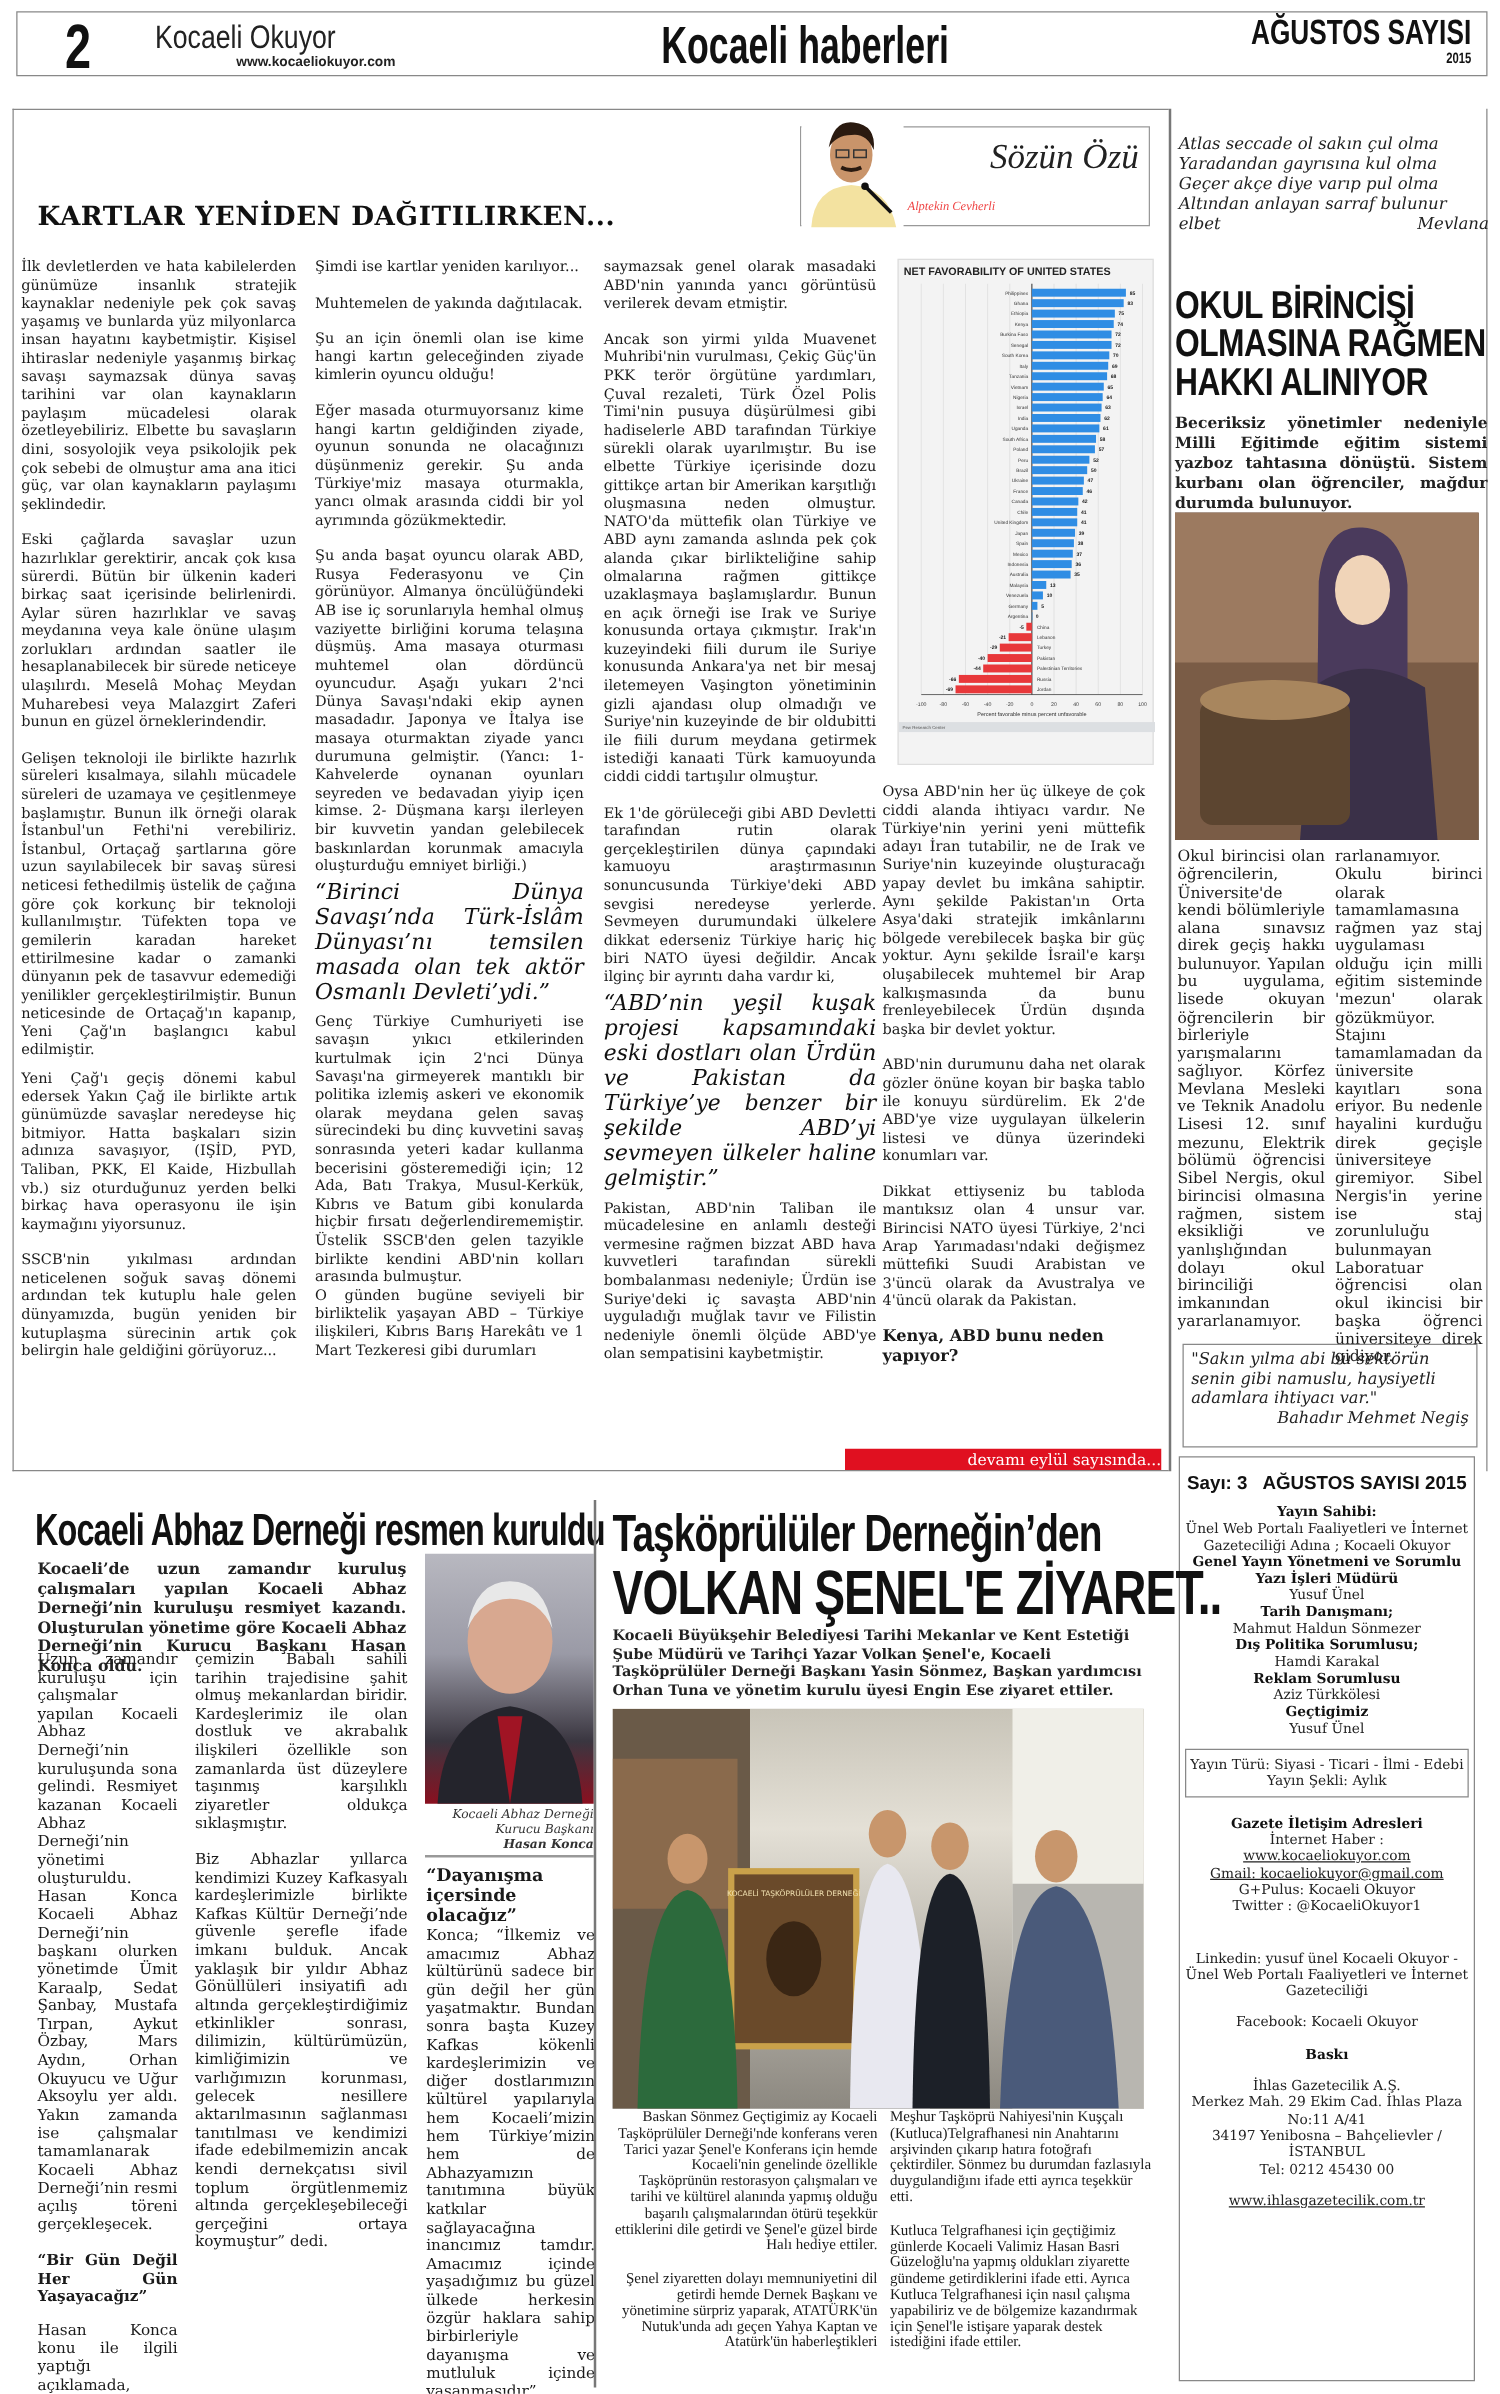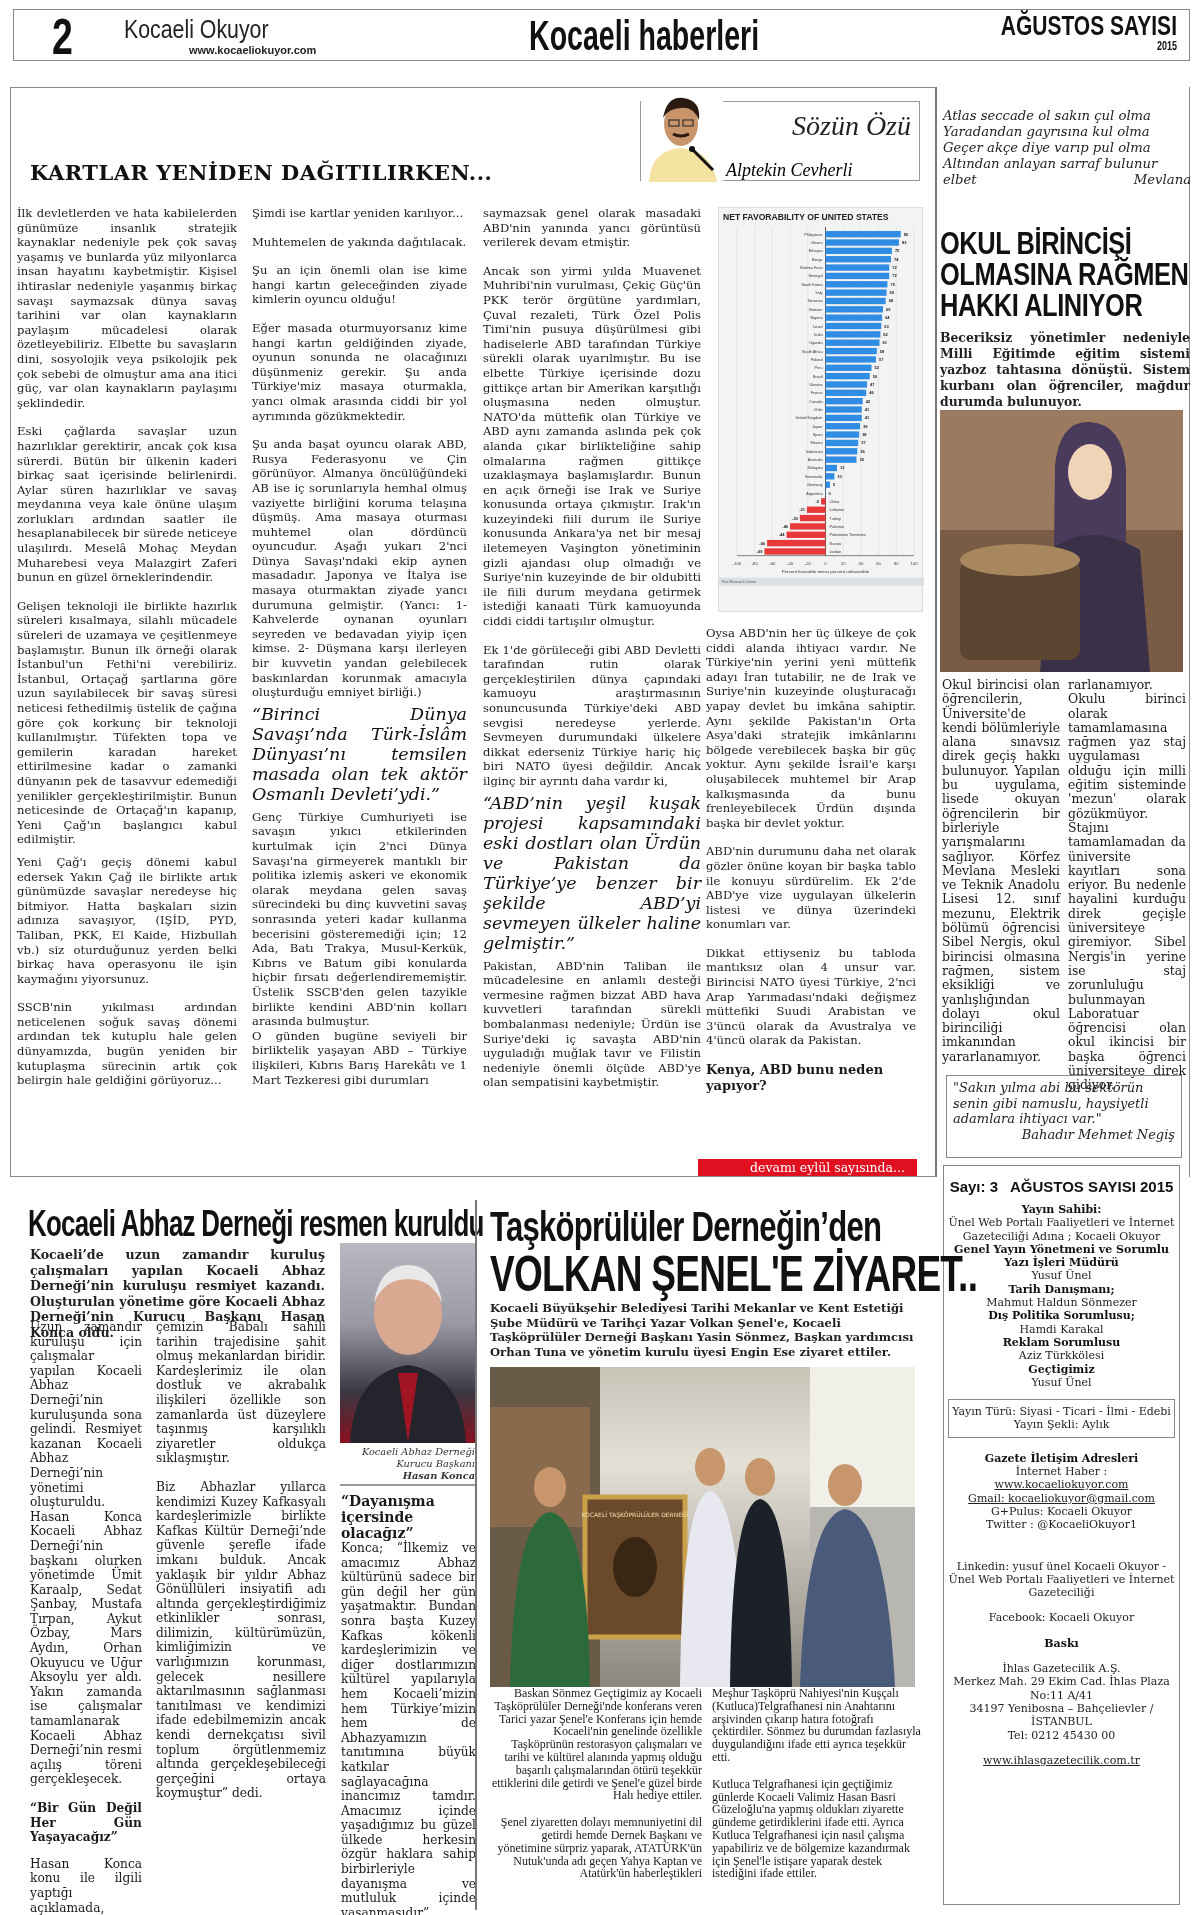--- a/index.html
+++ b/index.html
@@ -13,21 +13,21 @@
 .issue{right:12px;top:2px;text-align:right;font-family:"Liberation Sans",sans-serif;font-weight:900;font-size:28px;transform:scaleX(.75);transform-origin:right top;color:#111;line-height:28px}
 .issue small{display:block;font-size:12px;line-height:12px}
 .mainbox{left:10px;top:87px;width:925px;height:1090px;border:1.5px solid #888;border-right:none}
 .rightbox{left:935px;top:87px;width:255px;height:1090px;border-left:2px solid #777;border-right:1.5px solid #888}
 .col{font-size:11.6px;line-height:14.6px;text-align:justify;color:#1a1a1a}
 .col p{margin-bottom:14px}
 .pq{font-style:italic;font-size:17.5px;line-height:20px;text-align:justify;color:#111;margin:4px 0 6px}
 h1.kart{left:30px;top:160px;font-size:21px;font-weight:bold;letter-spacing:.5px;color:#111;font-family:"DejaVu Serif",serif}
 .sozbox{left:640px;top:101px;width:280px;height:80px;border:1px solid #999;background:#fff}
 .soz-title{right:8px;top:8px;font-size:28px;font-style:italic;font-family:Liberation Serif, serif;color:#222}
-.soz-name{left:85px;top:58px;font-size:18px;font-style:italic;color:#000000;font-family:"Liberation Serif",serif}
+.soz-name{left:85px;top:58px;font-size:10px;font-style:italic;color:#ef4444;font-family:"Liberation Serif",serif}
 .avatar{left:0;top:-12px;width:82px;height:92px}
 .poem{left:943px;top:108px;width:248px;font-style:italic;font-size:13.2px;line-height:16px;color:#222}
 .chart-wrap{left:718px;top:207px;width:205px;height:405px;background:#f3f3f3;border:1px solid #ddd}
 .okul-h{left:940px;top:228px;width:250px;font-family:"Liberation Sans",sans-serif;font-weight:900;font-size:31px;line-height:31px;transform:scaleX(.82);transform-origin:left top;width:305px;color:#111;letter-spacing:-.5px}
 .okul-lead{left:940px;top:330px;width:250px;font-weight:bold;font-size:12.4px;line-height:16px;text-align:justify}
 .okul-photo{left:940px;top:410px;width:243px;height:262px;background:linear-gradient(160deg,#6a4e3c 0%,#8a6a52 30%,#caa684 55%,#5a4332 100%);overflow:hidden}
 .quote-box{left:946px;top:1075px;width:236px;height:83px;border:1px solid #888;font-style:italic;font-size:13px;line-height:15.5px;padding:4px 6px;text-align:center}
 .masthead{left:943px;top:1165px;width:237px;height:740px;border:1px solid #888}
 .ad-title{font-family:"Liberation Sans",sans-serif;font-weight:bold;font-size:37px;transform:scaleX(.75);transform-origin:left top;white-space:nowrap;color:#111;letter-spacing:-1px}
 .caption{font-style:italic;font-size:9.8px;line-height:12px;text-align:right;color:#333}
@@ -256,21 +256,21 @@
       <text x="3" y="375.15" font-size="3.5" fill="#555" font-family="Liberation Sans, sans-serif">Pew Research Center</text>
     </svg>
 </div>
 
 <div class="abs col" style="left:706px;top:626px;width:210px">
   <p>Oysa ABD'nin her üç ülkeye de çok ciddi alanda ihtiyacı vardır. Ne Türkiye'nin yerini yeni müttefik adayı İran tutabilir, ne de Irak ve Suriye'nin kuzeyinde oluşturacağı yapay devlet bu imkâna sahiptir. Aynı şekilde Pakistan'ın Orta Asya'daki stratejik imkânlarını bölgede verebilecek başka bir güç yoktur. Aynı şekilde İsrail'e karşı oluşabilecek muhtemel bir Arap kalkışmasında da bunu frenleyebilecek Ürdün dışında başka bir devlet yoktur.</p>
   <p>ABD'nin durumunu daha net olarak gözler önüne koyan bir başka tablo ile konuyu sürdürelim. Ek 2'de ABD'ye vize uygulayan ülkelerin listesi ve dünya üzerindeki konumları var.</p>
   <p>Dikkat ettiyseniz bu tabloda mantıksız olan 4 unsur var. Birincisi NATO üyesi Türkiye, 2'nci Arap Yarımadası'ndaki değişmez müttefiki Suudi Arabistan ve 3'üncü olarak da Avustralya ve 4'üncü olarak da Pakistan.</p>
   <p style="font-weight:bold;font-size:13px;line-height:16px;text-align:left">Kenya, ABD bunu neden yapıyor?</p>
 </div>
-<div class="abs red-bar" style="left:698px;top:1159px;width:219px;height:17px;font-size:12.5px;line-height:17px;text-align:right;padding-right:12px">devamı eylül sayısında...</div>
+<div class="abs red-bar" style="left:676px;top:1159px;width:253px;height:17px;font-size:12.5px;line-height:17px;text-align:right;padding-right:0">devamı eylül sayısında...</div>
 
 <div class="abs okul-h">
   <div>OKUL BİRİNCİŞİ</div>
   <div>OLMASINA RAĞMEN</div>
   <div>HAKKI ALINIYOR</div>
 </div>
 <div class="abs okul-lead">Beceriksiz yönetimler nedeniyle Milli Eğitimde eğitim sistemi yazboz tahtasına dönüştü. Sistem kurbanı olan öğrenciler, mağdur durumda bulunuyor.</div>
 <div class="abs okul-photo">
   <svg width="243" height="262" viewBox="0 0 243 262">
     <rect width="243" height="262" fill="#7a5c46"></rect>

